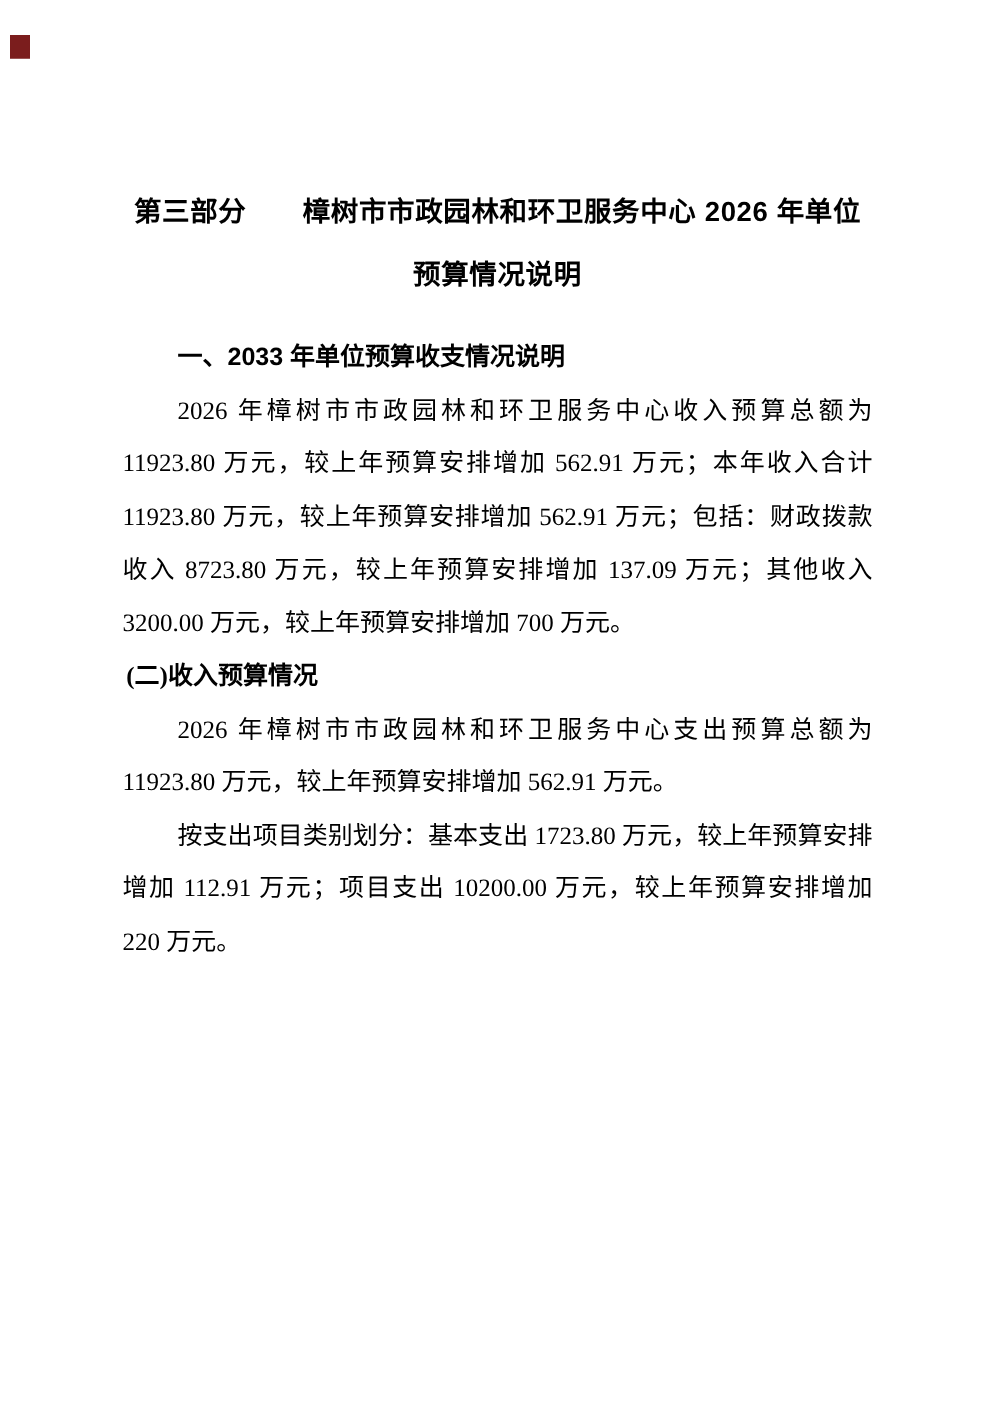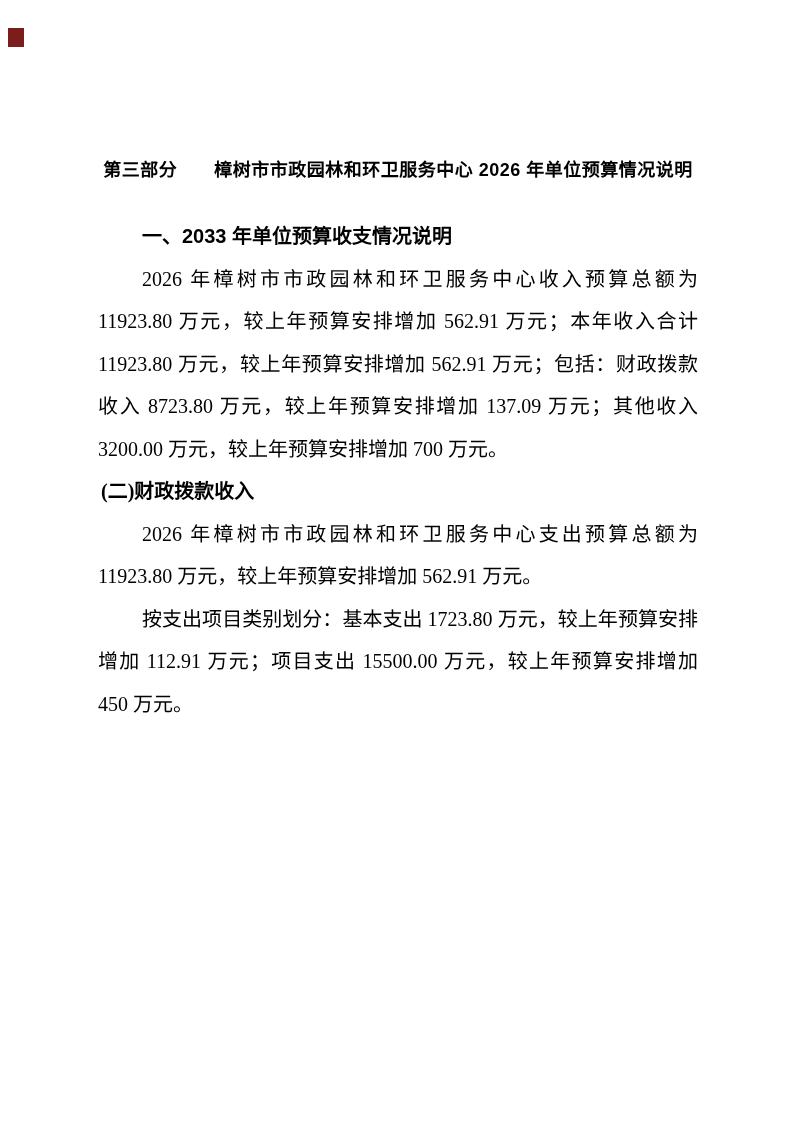--- a/index.html
+++ b/index.html
@@ -26,21 +26,21 @@
   .content {
     position: absolute;
     left: 98px;
     top: 145px;
     width: 600px;
   }
   .doc-title {
     margin: 0 0 20px 0;
     font-family: "Liberation Sans", "DejaVu Sans", sans-serif;
     font-weight: bold;
-    font-size: 18px;
+    font-size: 22px;
     line-height: 50px;
     text-align: center;
     letter-spacing: 0.5px;
   }
   .section-heading {
     margin: 0;
     font-family: "Liberation Sans", "DejaVu Sans", sans-serif;
     font-weight: bold;
     font-size: 20px;
     line-height: 42.5px;
@@ -71,21 +71,21 @@
 
   <div class="content">
 
     <h1 class="doc-title">第三部分　　樟树市市政园林和环卫服务中心 2026 年单位预算情况说明</h1>
 
     <h2 class="section-heading">一、2033 年单位预算收支情况说明</h2>
 
 
     <p class="body-para">2026 年樟树市市政园林和环卫服务中心收入预算总额为 11923.80 万元，较上年预算安排增加 562.91 万元；本年收入合计 11923.80 万元，较上年预算安排增加 562.91 万元；包括：财政拨款收入 8723.80 万元，较上年预算安排增加 137.09 万元；其他收入 3200.00 万元，较上年预算安排增加 700 万元。</p>
 
-    <h3 class="sub-heading">(二)财政拨款收入</h3>
+    <h3 class="sub-heading">(二)收入预算情况</h3>
 
     <p class="body-para">2026 年樟树市市政园林和环卫服务中心支出预算总额为 11923.80 万元，较上年预算安排增加 562.91 万元。</p>
 
-    <p class="body-para">按支出项目类别划分：基本支出 1723.80 万元，较上年预算安排增加 112.91 万元；项目支出 15500.00 万元，较上年预算安排增加 450 万元。</p>
+    <p class="body-para">按支出项目类别划分：基本支出 1723.80 万元，较上年预算安排增加 112.91 万元；项目支出 10200.00 万元，较上年预算安排增加 220 万元。</p>
 
 
   </div>
 </div>
 
 </body></html>

